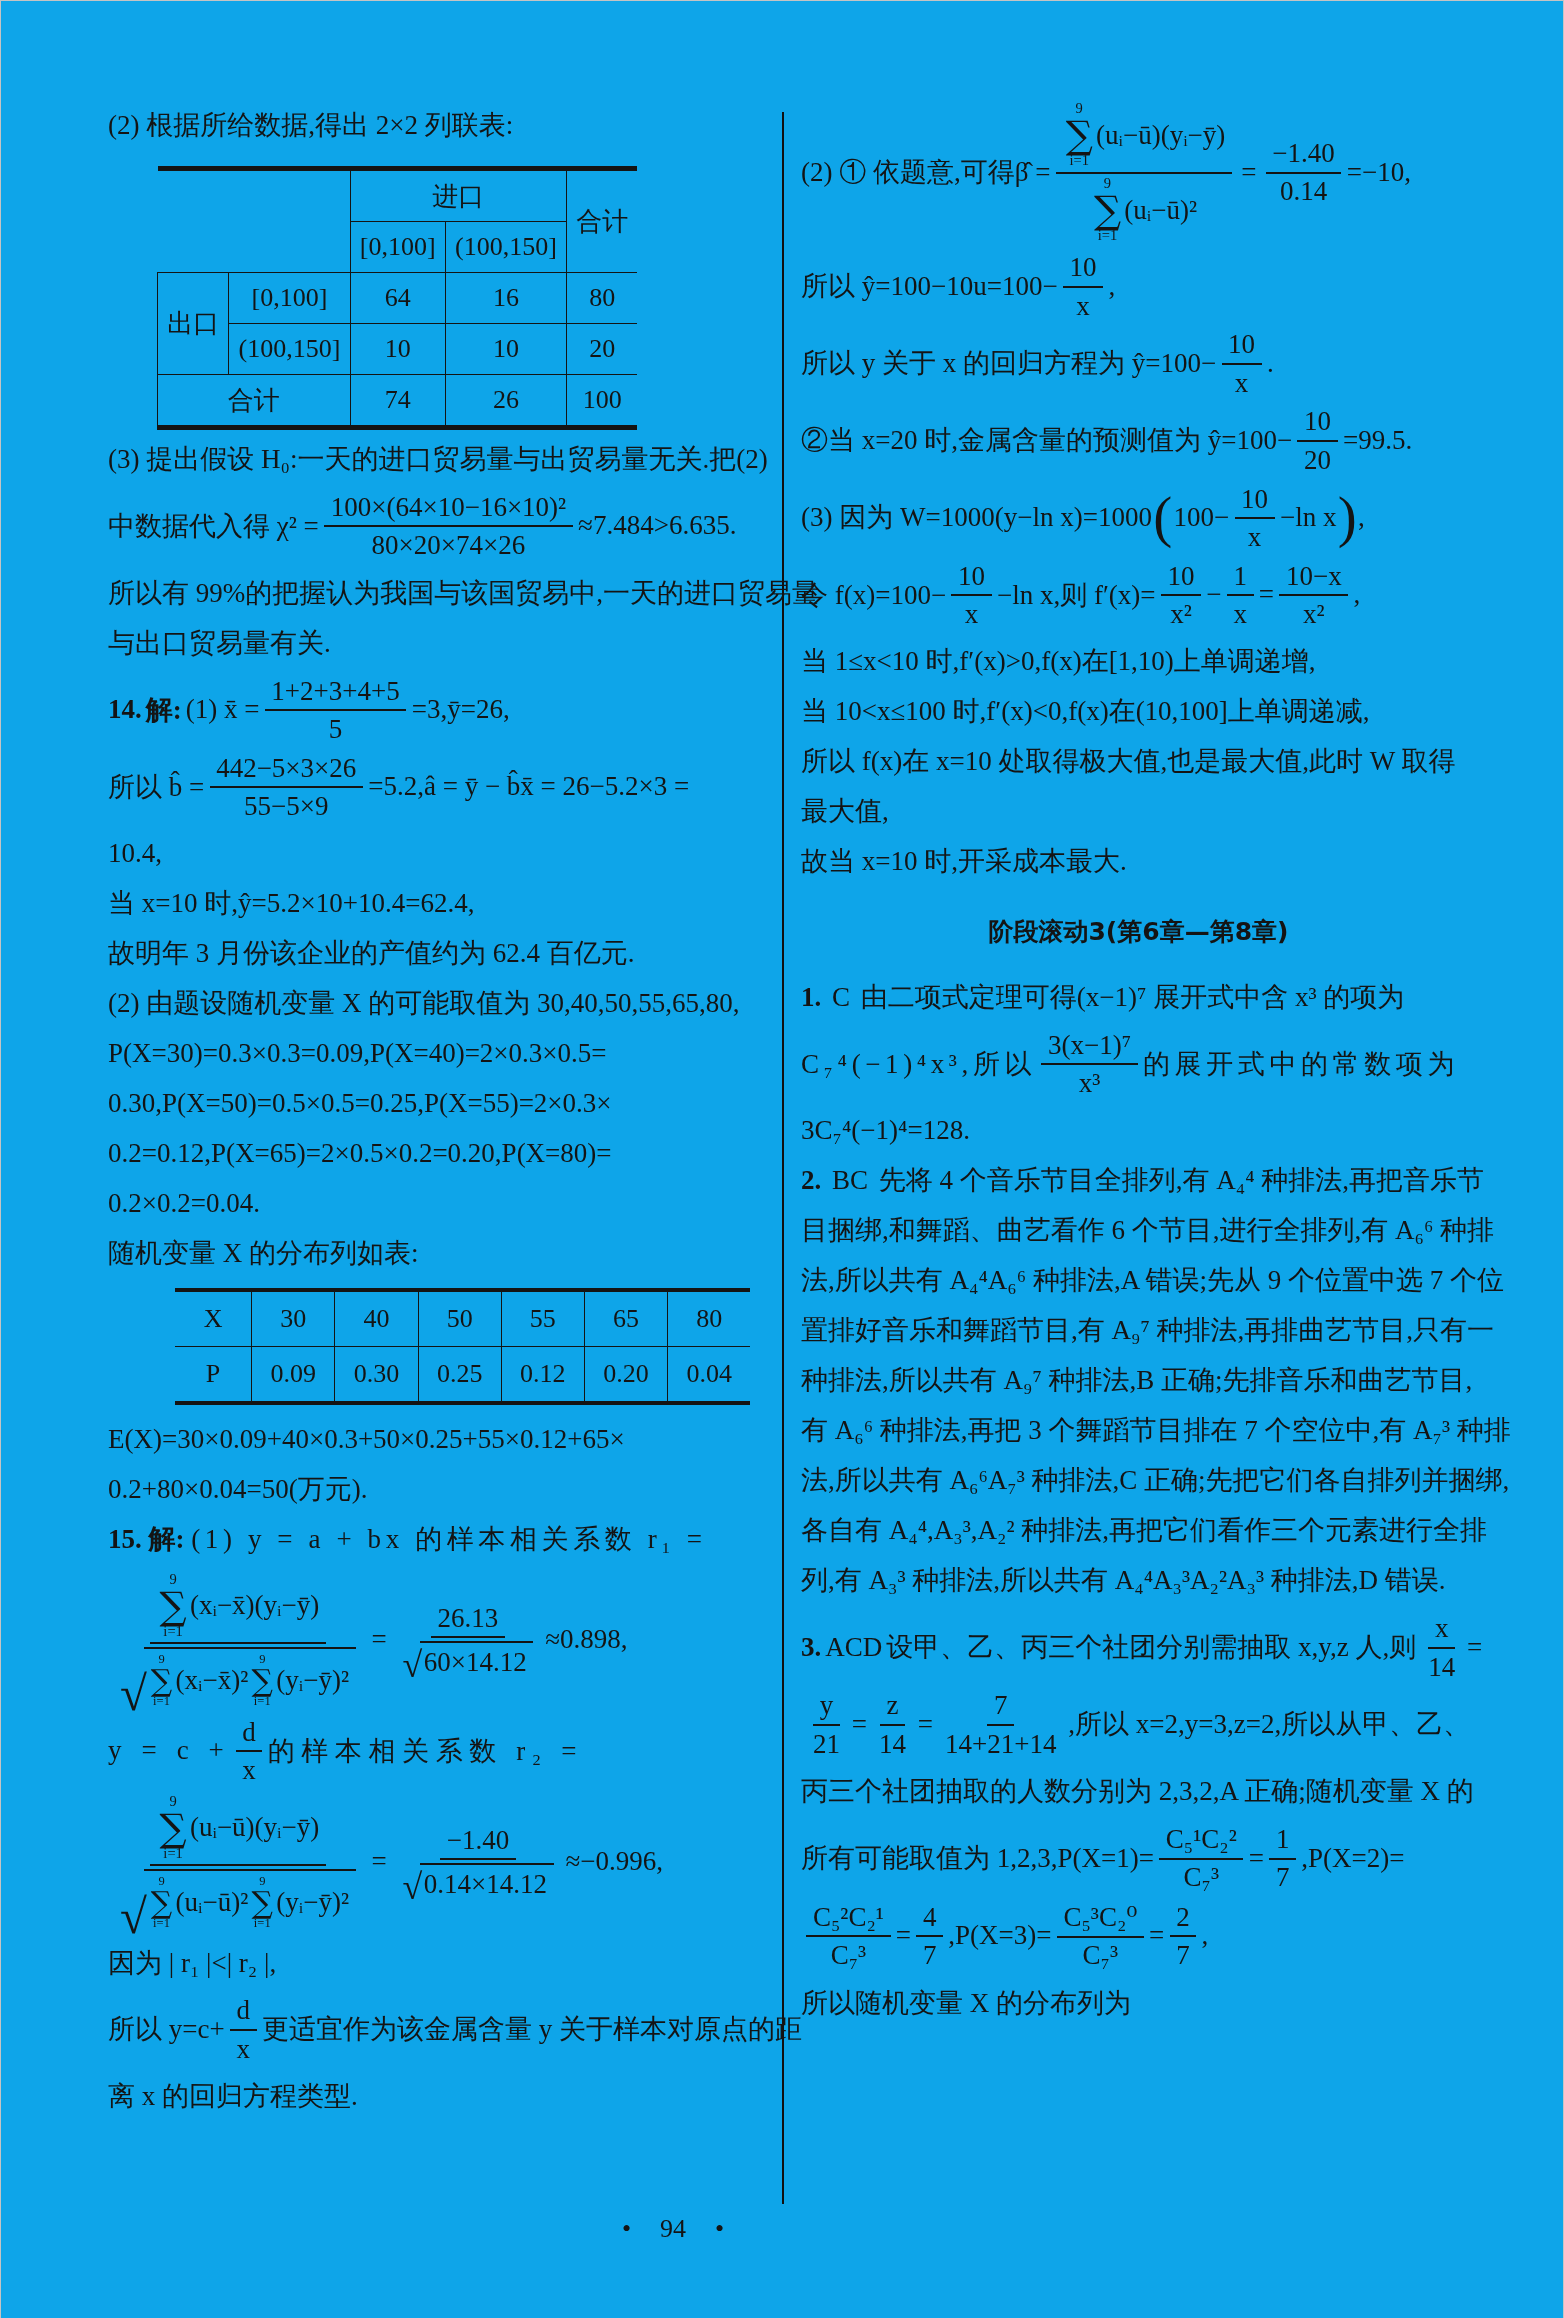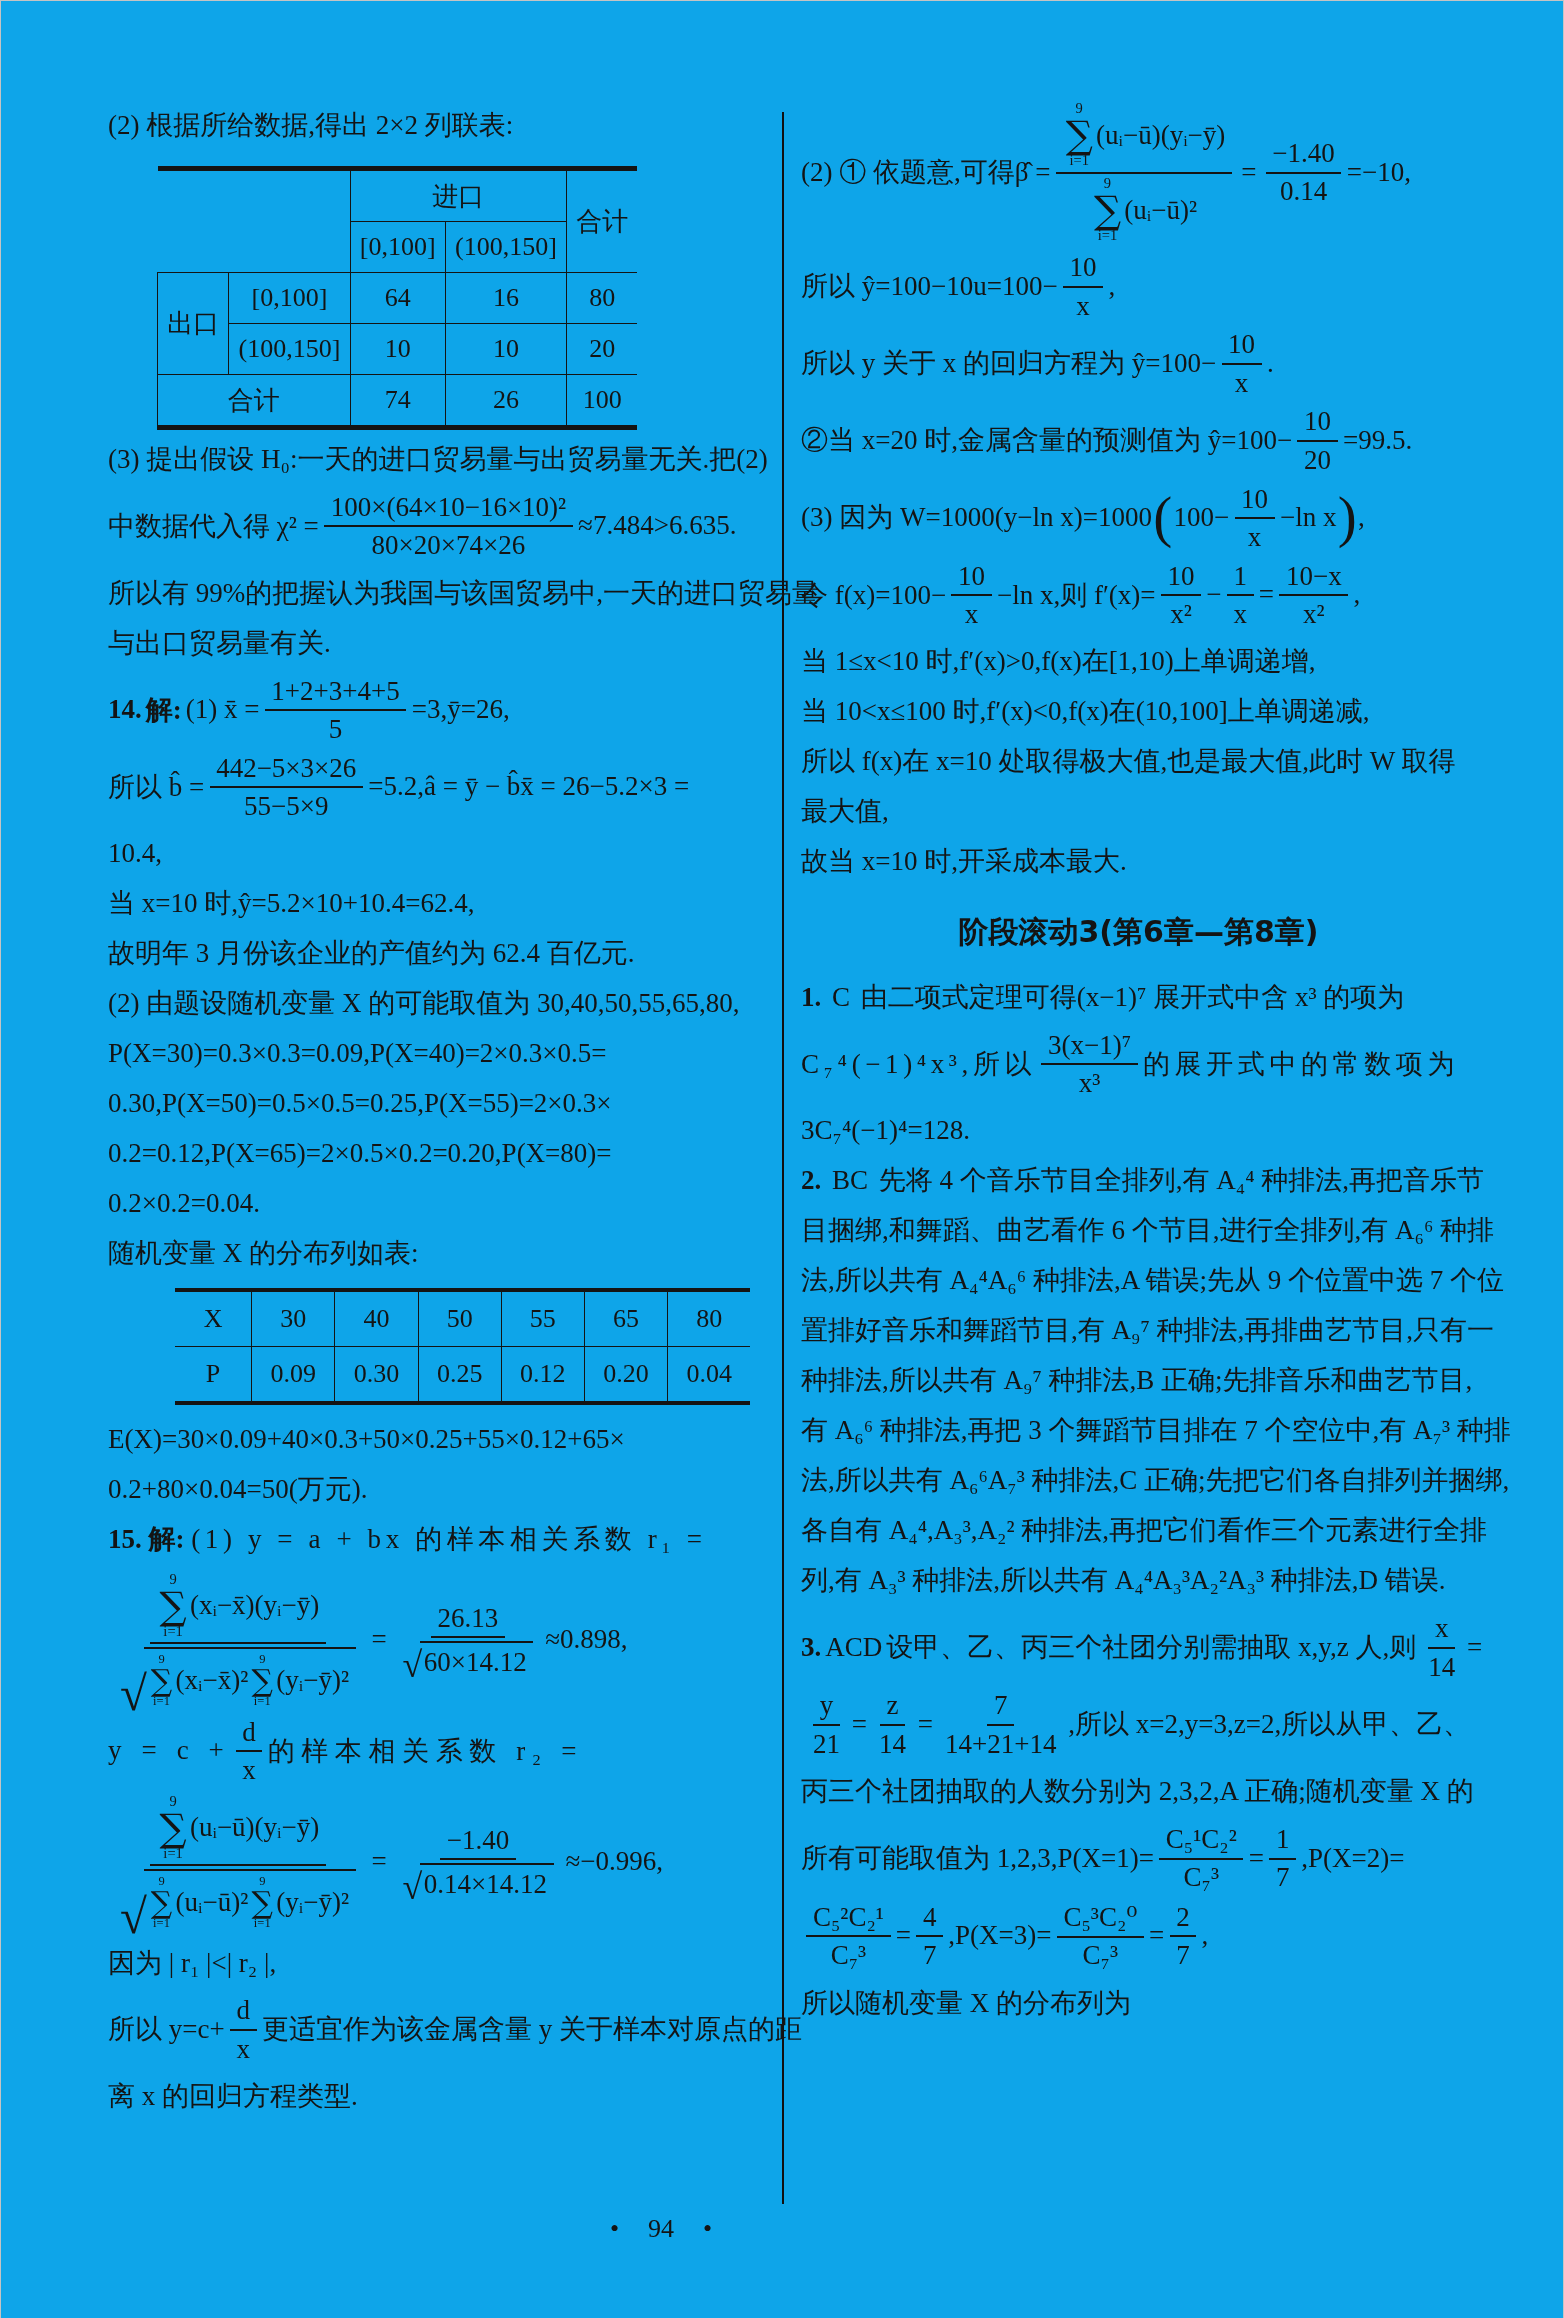--- a/index.html
+++ b/index.html
@@ -23,32 +23,32 @@
   .sum .sb{font-size:14.5px;line-height:1.1;}
   .sum-s .st,.sum-s .sb{font-size:12.5px;}
   .sum-s .sg{font-size:30px;}
   .rad{font-size:49px;line-height:.6;margin-right:-3.3px;align-self:flex-end;}
   .rad-s{font-size:36px;line-height:.7;margin-right:-2.6px;align-self:flex-end;}
   .sqv{border-top:2px solid #141414;padding:4px 6.6px 0 4px;display:inline-flex;align-items:center;}
   .bp{font-size:57px;line-height:.5;font-weight:400;margin:0 1.3px;}
   .b{font-weight:bold;text-align:right;}
   .wide{letter-spacing:4.6px;}
   .wide2{letter-spacing:6.6px;}
-  .heading{font-size:30px;line-height:46px;font-weight:bold;text-align:center;
+  .heading{font-size:25px;line-height:46px;font-weight:bold;text-align:center;
            font-family:"DejaVu Sans","Liberation Sans",sans-serif;margin:22.4px 0 17px;}
   table{border-collapse:collapse;}
   .t1{margin:16px 0 4px 49px;border-top:5.3px solid #141414;border-bottom:5.3px solid #141414;}
   .t1 td{border:1.3px solid #141414;text-align:center;font-size:26px;padding:0 9.2px;height:50px;}
   .t1 td.blank{border-left:none;border-top:none;}
   .t1 tr td:last-child{border-right:none;}
   .t2{margin:9.2px 0 9.2px 67px;border-top:4.6px solid #141414;border-bottom:4.6px solid #141414;}
   .t2 td{border:1.3px solid #141414;text-align:center;font-size:26px;padding:0 6.6px;height:54px;min-width:69px;}
   .t2 td:first-child{border-left:none;min-width:63px;}
   .t2 td:last-child{border-right:none;}
-  .footer{position:absolute;left:4px;top:2213px;width:1312px;text-align:center;font-size:26px;
+  .footer{position:absolute;left:16px;top:2213px;width:1312px;text-align:center;font-size:26px;
           letter-spacing:0;color:#141414;}
   .footer span{margin:0 14.5px;}
 </style>
 </head>
 <body>
 
 <div class="page">
 
   <div class="divider"></div>
 

